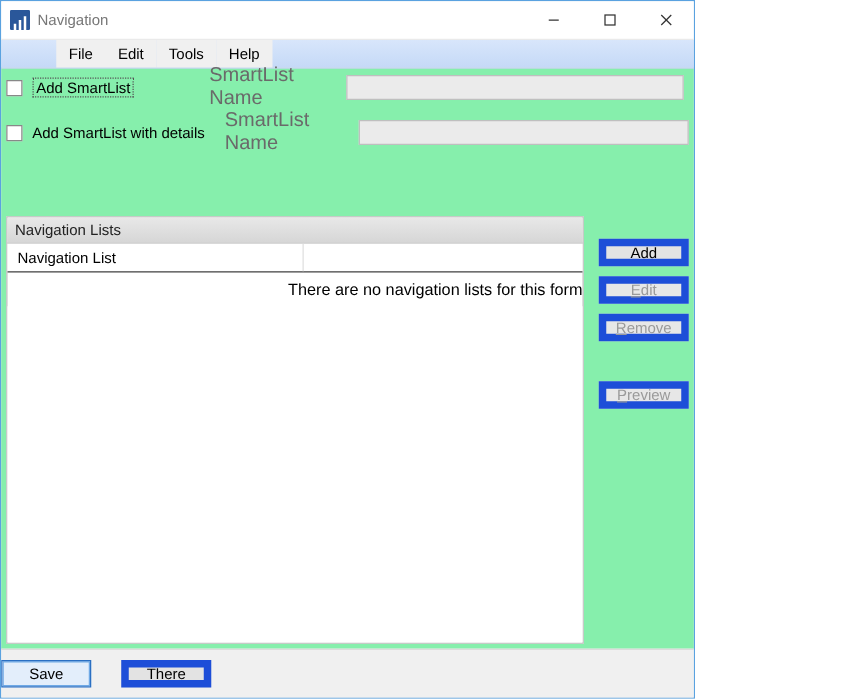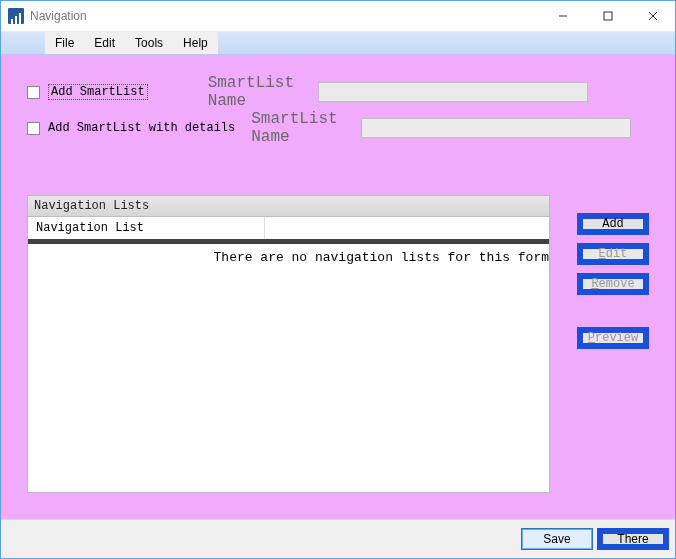--- a/index.html
+++ b/index.html
@@ -3,21 +3,21 @@
 <meta charset="utf-8">
 <style>
   html, body {
     margin: 0;
     padding: 0;
     font-family: "Segoe UI", Tahoma, sans-serif;
     font-size: 12px;
     background: #fff;
   }
   .window {
-    width: 676px;
+    width: 556px;
     height: 559px;
     border: 1px solid #5aa2e0;
     box-sizing: border-box;
     background: #f0f0f0;
     display: flex;
     flex-direction: column;
     position: relative;
   }
   
   .titlebar {
@@ -80,26 +80,25 @@
     display: flex;
     align-items: center;
     padding-right: 8px;
     color: #000;
     gap: 8px;
   }
 
   
   .client {
     flex: 1;
-    padding: 26px;
-    box-sizing: border-box;
-    background: #f0abfc;
+    padding: 4px;
+    box-sizing: border-box;
+    background: #86efac;
     display: flex;
     flex-direction: column;
-    font-family: Liberation Mono, monospace;
   }
 
   .checkbox-row {
     display: flex;
     align-items: center;
     height: 22px;
     margin-bottom: 14px;
   }
   .checkbox {
     width: 13px; height: 13px;
@@ -124,40 +123,40 @@
     height: 20px;
     border: 1px solid #bfbfbf;
     background: #ebebeb;
     box-sizing: border-box;
     width: 270px;
   }
 
   .main-row {
     display: flex;
     flex: 1;
-    gap: 27px;
+    gap: 12px;
     margin-top: 42px;
   }
   .list-panel {
     flex: 1;
     display: flex;
     flex-direction: column;
     border: 1px solid #bcbcbc;
     background: #fff;
   }
   .panel-header {
     background: linear-gradient(#e8e8e8, #d6d6d6);
     border-bottom: 1px solid #bcbcbc;
     padding: 3px 6px;
     font-size: 12px;
     color: #222;
   }
   .col-row {
     display: flex;
-    border-bottom: 5px solid #404040;
+    border-bottom: 1px solid #404040;
     background: #fff;
   }
   .col-row .col {
     padding: 4px 8px;
     color: #000;
     font-size: 12px;
   }
   .col-row .col.c1 { width: 220px; border-right: 1px solid #e0e0e0; }
   .col-row .col.c2 { flex: 1; }
   .empty-msg {
@@ -193,23 +192,22 @@
   .btn .mn { text-decoration: underline; }
   .side-gap { height: 16px; }
 
   
   .footer {
     height: 38px;
     border-top: 1px solid #dcdcdc;
     background: #f0f0f0;
     display: flex;
     align-items: center;
-    justify-content: flex-end;
     padding-right: 6px;
-    gap: 4px;
+    gap: 24px;
   }
   .footer .btn {
     width: 72px;
   }
   .footer .btn.primary {
     border: 1px solid #2a6fc2;
     box-shadow: inset 0 0 0 1px #6fa9e6;
     background: #e3eefb;
   }
 </style>

